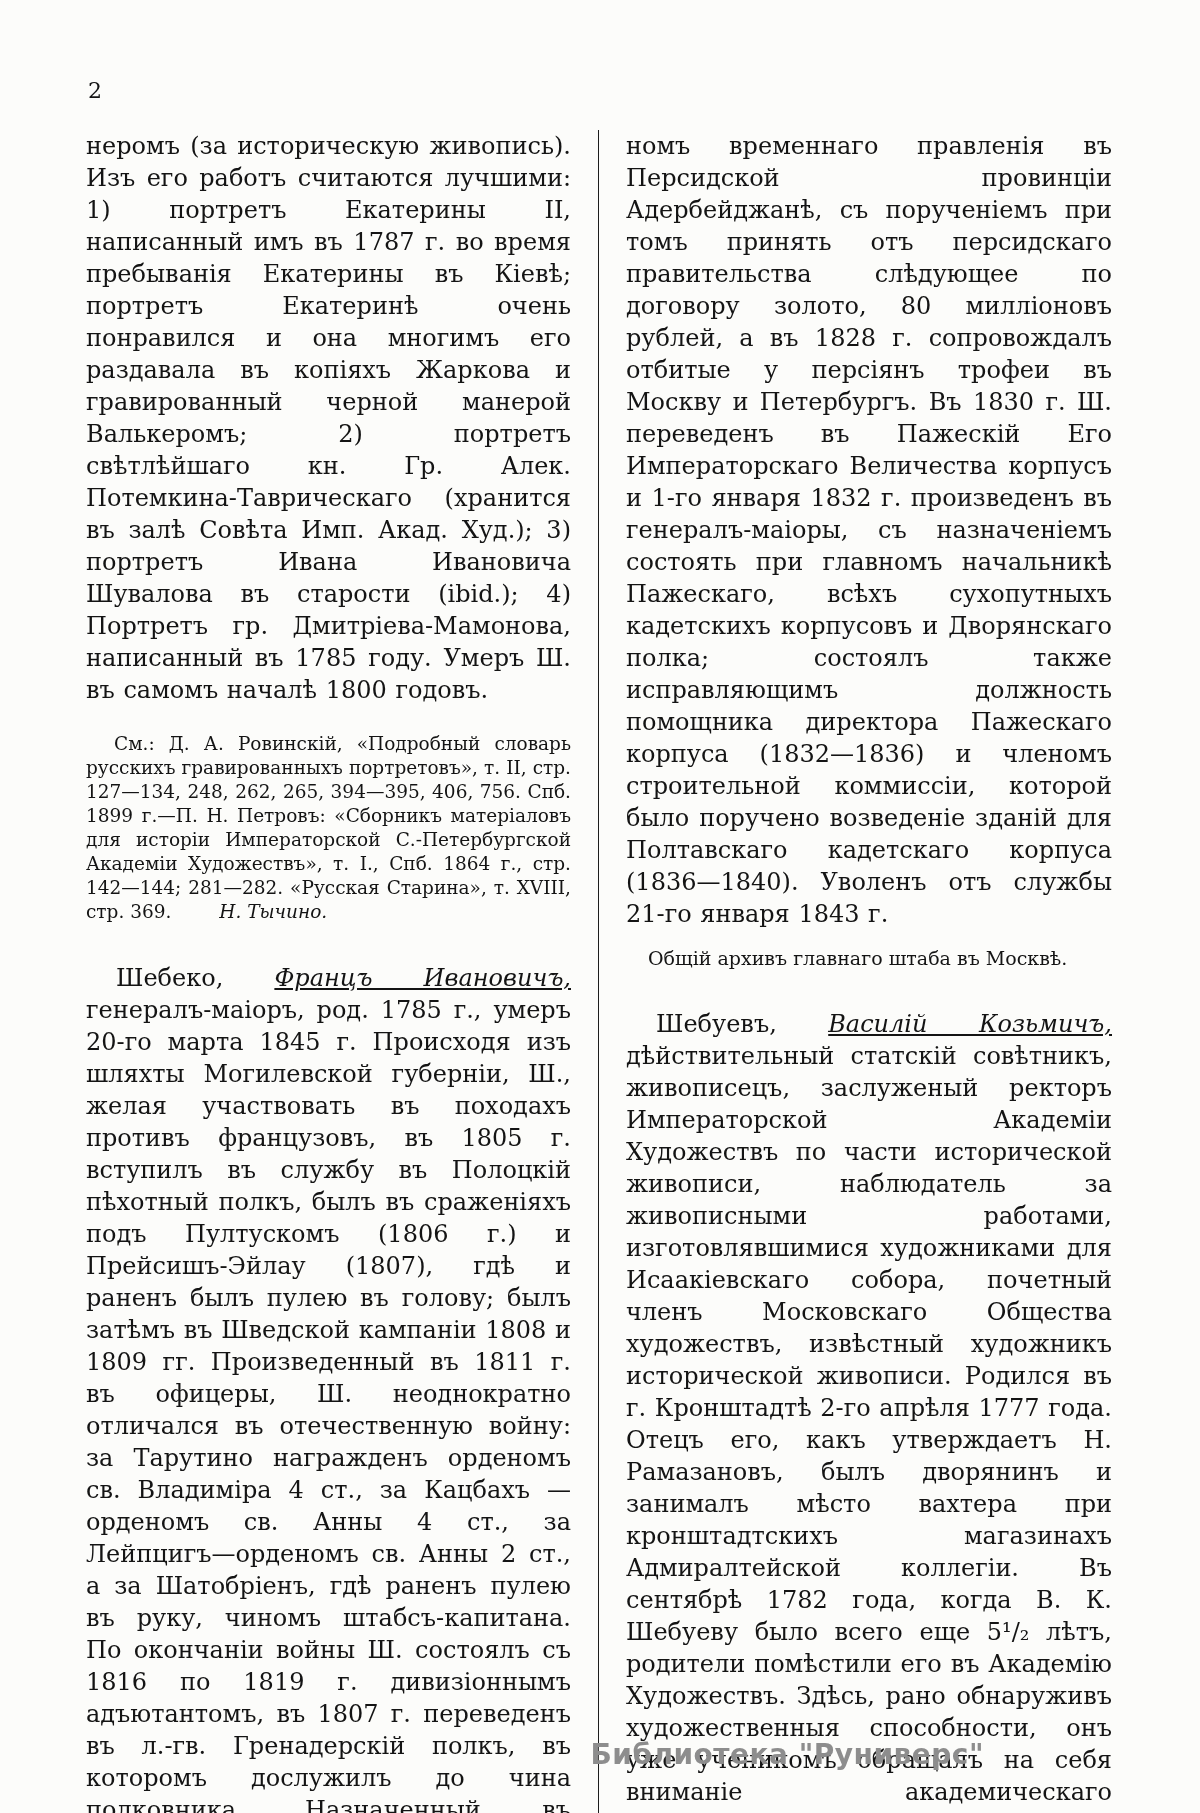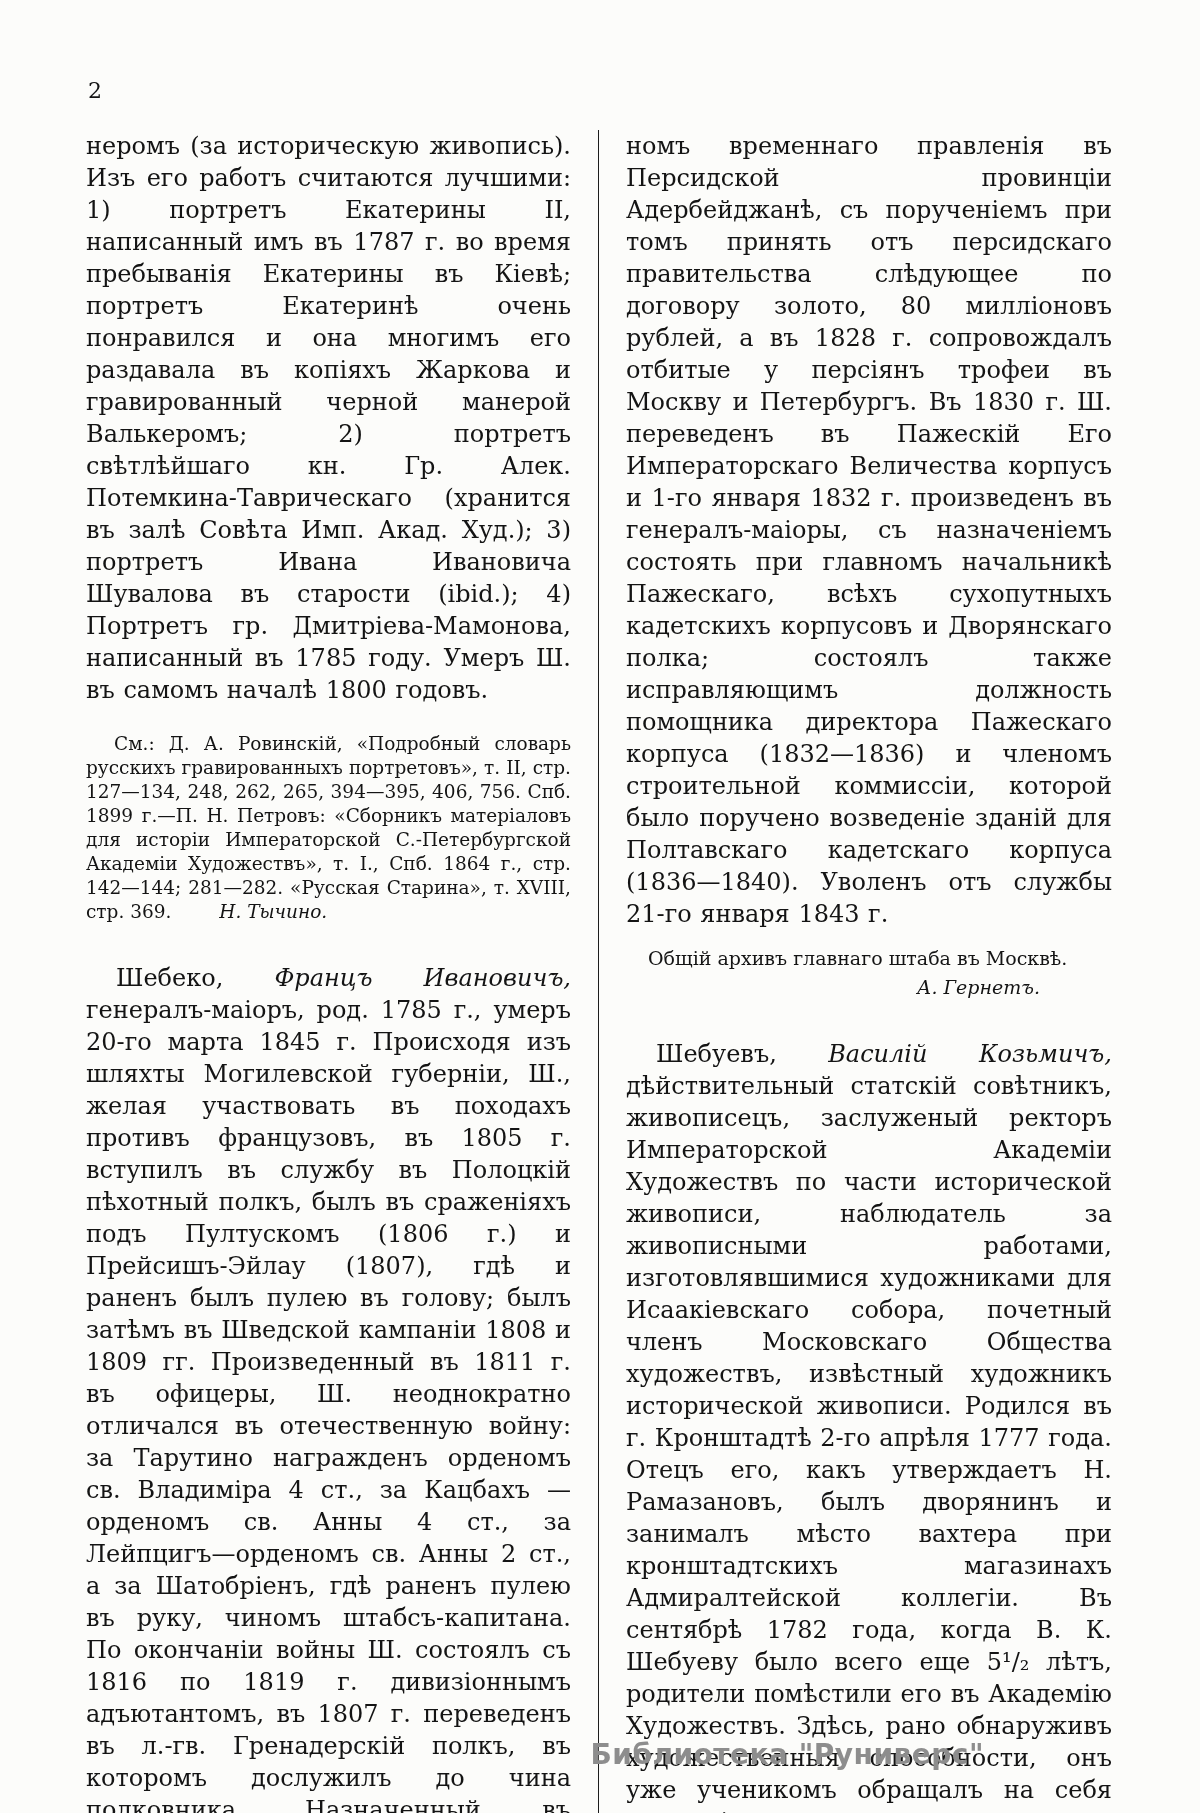--- a/index.html
+++ b/index.html
@@ -64,20 +64,21 @@
   }
   .entry {
     text-indent: 30px;
     margin-top: 38px;
   }
   .headword {
     font-weight: normal;
   }
   .person-name {
     font-style: italic;
+    text-decoration: underline;
   }
   .small-text {
     font-size: 18.5px;
     line-height: 24px;
     text-align: justify;
     text-indent: 28px;
     margin-top: 26px;
   }
   .bib-sig {
     font-style: italic;
@@ -132,21 +133,20 @@
         <i class="person-name">Францъ Ивановичъ,</i>
         <span>генералъ-маіоръ, род. 1785 г., умеръ 20-го марта 1845 г. Происходя изъ шляхты Могилевской губерніи, Ш., желая участвовать въ походахъ противъ французовъ, въ 1805 г. вступилъ въ службу въ Полоцкій пѣхотный полкъ, былъ въ сраженіяхъ подъ Пултускомъ (1806 г.) и Прейсишъ-Эйлау (1807), гдѣ и раненъ былъ пулею въ голову; былъ затѣмъ въ Шведской кампаніи 1808 и 1809 гг. Произведенный въ 1811 г. въ офицеры, Ш. неоднократно отличался въ отечественную войну: за Тарутино награжденъ орденомъ св. Владиміра 4 ст., за Кацбахъ — орденомъ св. Анны 4 ст., за Лейпцигъ—орденомъ св. Анны 2 ст., а за Шатобріенъ, гдѣ раненъ пулею въ руку, чиномъ штабсъ-капитана. По окончаніи войны Ш. состоялъ съ 1816 по 1819 г. дивизіоннымъ адъютантомъ, въ 1807 г. переведенъ въ л.-гв. Гренадерскій полкъ, въ которомъ дослужилъ до чина полковника. Назначенный въ составъ своднаго гвардейскаго полка, Ш. участвовалъ въ Персидской войнѣ 1826 и 1827 г.г., былъ въ сраженіи при Джаванъ-Булахѣ и находился при взятіи приступомъ крѣпости Эривани, въ которую сводный полкъ вошелъ первымъ, за что Ш. награжденъ алмазными знаками ордена св. Анны 2 ст. По окончаніи войны Ш. назначенъ чле-</span>
       </p>
     </div>
 
     <div class="col col-right">
       <p class="body-text no-indent">номъ временнаго правленія въ Персидской провинціи Адербейджанѣ, съ порученіемъ при томъ принять отъ персидскаго правительства слѣдующее по договору золото, 80 милліоновъ рублей, а въ 1828 г. сопровождалъ отбитые у персіянъ трофеи въ Москву и Петербургъ. Въ 1830 г. Ш. переведенъ въ Пажескій Его Императорскаго Величества корпусъ и 1-го января 1832 г. произведенъ въ генералъ-маіоры, съ назначеніемъ состоять при главномъ начальникѣ Пажескаго, всѣхъ сухопутныхъ кадетскихъ корпусовъ и Дворянскаго полка; состоялъ также исправляющимъ должность помощника директора Пажескаго корпуса (1832—1836) и членомъ строительной коммиссіи, которой было поручено возведеніе зданій для Полтавскаго кадетскаго корпуса (1836—1840). Уволенъ отъ службы 21-го января 1843 г.</p>
 
       <p class="source-note">Общій архивъ главнаго штаба въ Москвѣ.</p>
 
-      <p class="signature-line">А. Гернетъ.</p>
 
       <p class="body-text entry">
         <b class="headword">Шебуевъ,</b>
         <i class="person-name">Василій Козьмичъ,</i>
         <span>дѣйствительный статскій совѣтникъ, живописецъ, заслуженый ректоръ Императорской Академіи Художествъ по части исторической живописи, наблюдатель за живописными работами, изготовлявшимися художниками для Исаакіевскаго собора, почетный членъ Московскаго Общества художествъ, извѣстный художникъ исторической живописи. Родился въ г. Кронштадтѣ 2-го апрѣля 1777 года. Отецъ его, какъ утверждаетъ Н. Рамазановъ, былъ дворянинъ и занималъ мѣсто вахтера при кронштадтскихъ магазинахъ Адмиралтейской коллегіи. Въ сентябрѣ 1782 года, когда В. К. Шебуеву было всего еще 5¹/₂ лѣтъ, родители помѣстили его въ Академію Художествъ. Здѣсь, рано обнаруживъ художественныя способности, онъ уже ученикомъ обращалъ на себя вниманіе академическаго начальства. Перейдя въ 1791 году на 4-ый возрастъ, онъ избралъ своею спеціальностью историческую живопись и сталъ заниматься ею подъ руководствомъ профессоровъ И. Акимова и Г. Угрюмова. Въ 1794 году, въ первый годъ своего пребыванія на пятомъ возрастѣ, Шебуевъ былъ уже награжденъ второю серебряною медалью за рисунокъ съ натуры, а три года спустя—второю золотою медалью за картину «Смерть Иппо-</span>
       </p>
     </div>
 
   </div>
 

